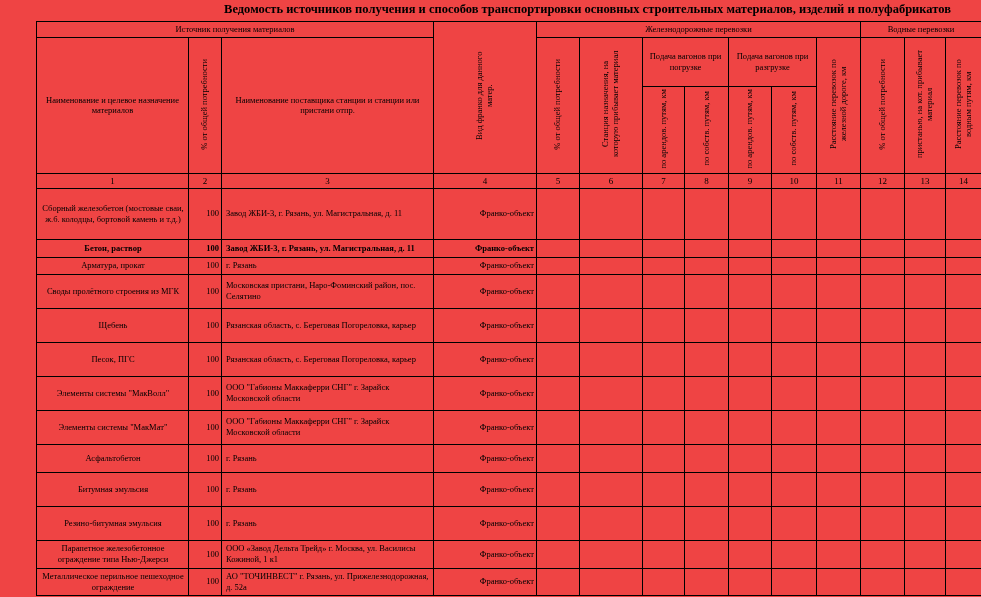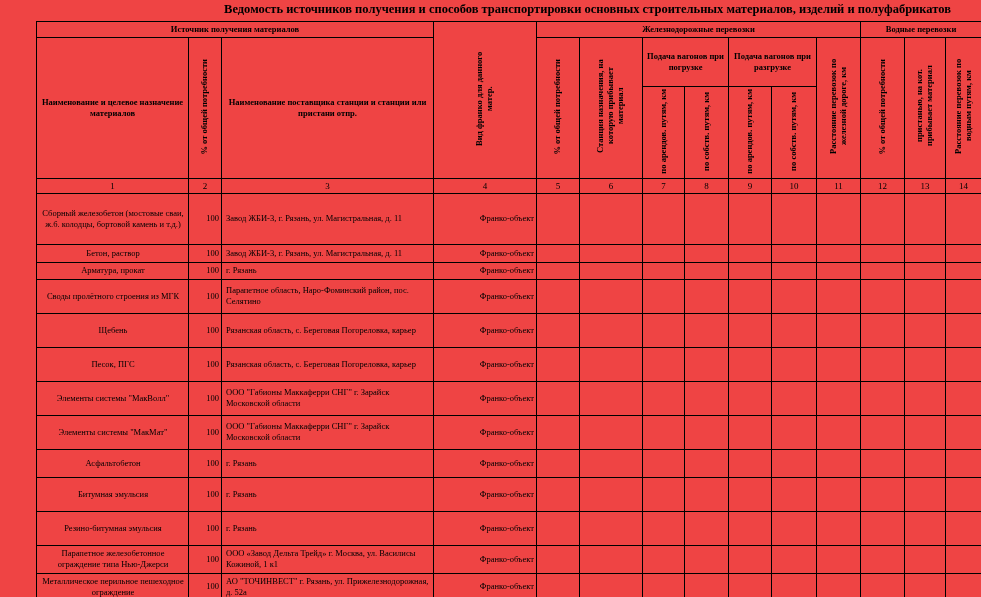--- a/index.html
+++ b/index.html
@@ -13,38 +13,38 @@
   }
   table.doc-table {
     position:absolute; top:21px; left:36px; width:945px;
     border-collapse:collapse; table-layout:fixed;
   }
   .doc-table th, .doc-table td {
     border:1px solid #000; padding:2px; overflow:hidden;
     font-family:"Liberation Serif", serif;
   }
   .doc-table thead th {
-    font-weight:bold; font-size:8.5px; line-height:1.25;
+    font-weight:normal; font-size:8.5px; line-height:1.25;
     vertical-align:middle;
   }
   thead tr:nth-child(1) { height:14px; }
   thead tr:nth-child(2) { height:49px; }
   thead tr:nth-child(3) { height:68px; }
   thead tr.num-row { height:15px; }
   .num-row td { font-weight:normal; font-size:9px; text-align:center; padding:0 1px; }
   .vert {
     writing-mode:vertical-rl; transform:rotate(180deg);
     display:inline-block; max-height:112px; line-height:1.15;
   }
   tbody td { font-size:8.5px; line-height:1.3; vertical-align:middle; }
   tbody .cell-name   { text-align:center; padding-left:3px; }
   tbody .cell-supplier { text-align:left; padding-left:4px; }
   tbody .cell-pct, tbody .cell-franco { text-align:right; }
   tbody tr:nth-child(1)  td { height:46px; }
-  tbody tr:nth-child(2)  td { height:13px; }
+  tbody tr:nth-child(2)  td { height:13px;font-weight:bold; }
   tbody tr:nth-child(3)  td { height:12px; }
   tbody tr:nth-child(4)  td, tbody tr:nth-child(5) td, tbody tr:nth-child(6) td,
   tbody tr:nth-child(7)  td, tbody tr:nth-child(8) td { height:29px; }
   tbody tr:nth-child(9)  td { height:23px;font-family:Liberation Serif, serif; }
   tbody tr:nth-child(10) td, tbody tr:nth-child(11) td { height:29px; }
   tbody tr:nth-child(12) td { height:23px; }
   tbody tr:nth-child(13) td { height:21px; }
   tbody tr:nth-child(14) td { height:20px; }
   tbody tr:nth-child(15) td { height:27px; }
   tbody tr:nth-child(16) td { height:22px; }
@@ -161,21 +161,21 @@
       <td></td>
       <td></td>
       <td></td>
       <td></td>
       <td></td>
       <td></td>
     </tr>
         <tr>
       <td class="cell-name">Своды пролётного строения из МГК</td>
       <td class="cell-pct">100</td>
-      <td class="cell-supplier">Парапетное область, Наро-Фоминский район, пос. Селятино</td>
+      <td class="cell-supplier">Московская пристани, Наро-Фоминский район, пос. Селятино</td>
       <td class="cell-franco">Франко-объект</td>
       <td></td>
       <td></td>
       <td></td>
       <td></td>
       <td></td>
       <td></td>
       <td></td>
       <td></td>
       <td></td>

